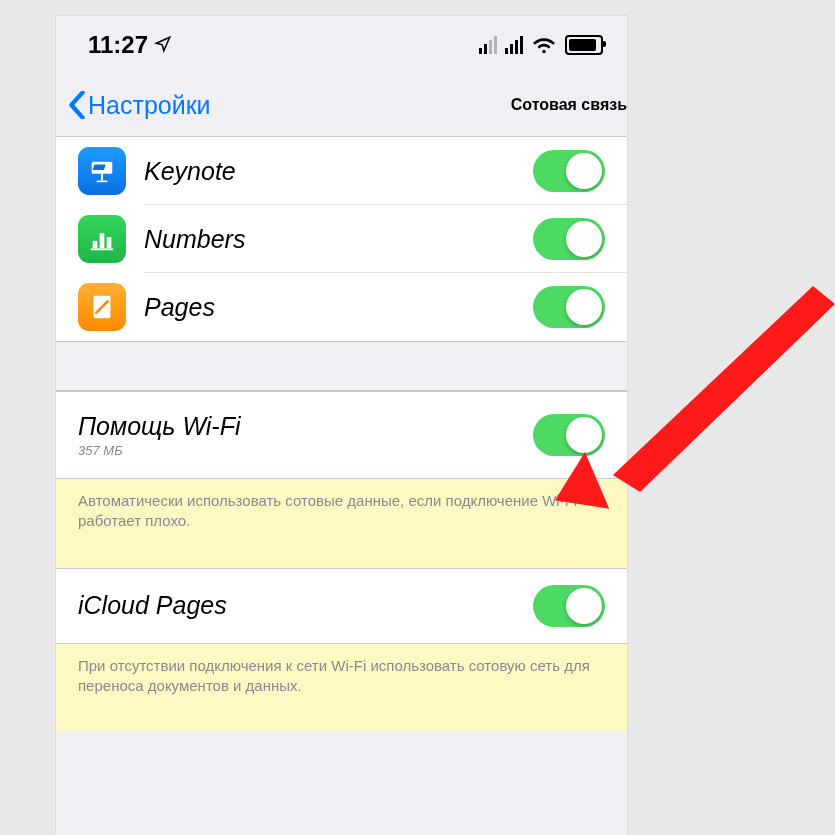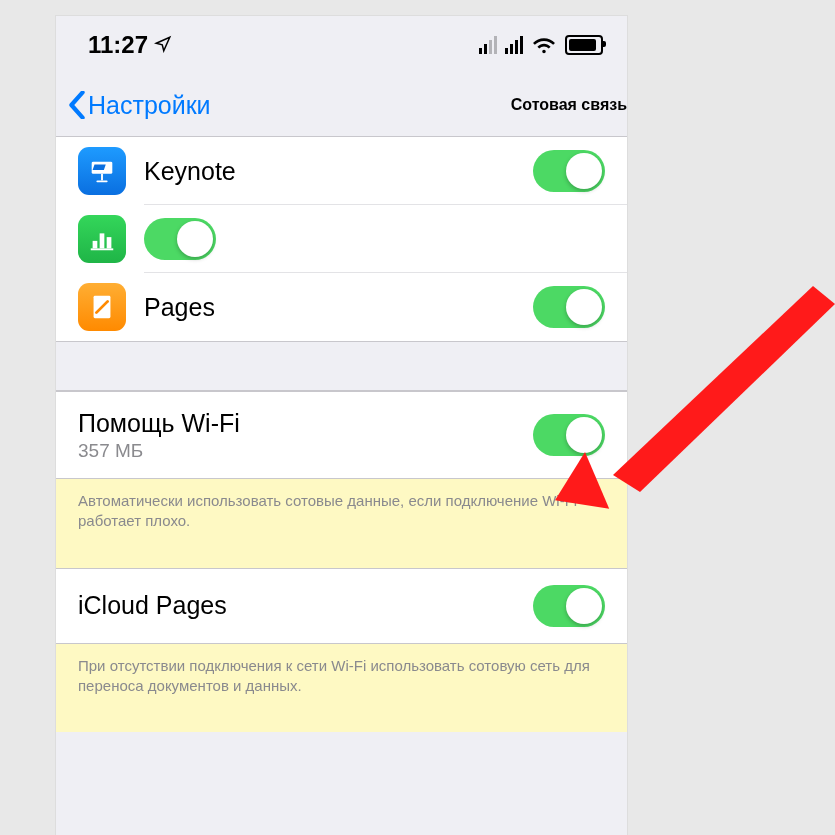--- a/index.html
+++ b/index.html
@@ -108,24 +108,24 @@
     display:flex; align-items:center; justify-content:center;
     flex-shrink:0; margin-right:18px;
     color:#fff;
   }
   .app-icon svg{ width:30px; height:30px; }
   .ic-keynote{ background:linear-gradient(180deg,#1e9bff,#0a6fe0);}
   .ic-maps{ background:#6cc24a;}
   .ic-numbers{ background:linear-gradient(180deg,#34d65a,#1fb547);}
   .ic-pages{ background:linear-gradient(180deg,#ffae33,#ff8a00);}
   .row-label{
-    flex:1; font-size:25px; color:#000;
+    flex:1; font-size:25px; color:#000;font-style:italic;
   }
   .row-label .sub{
-    display:block; font-size:19px; color:#8a8a8e; margin-top:2px;
+    display:block; font-size:13px; color:#8a8a8e; margin-top:2px;
   }
 
   
   .tog {
     width:72px; height:42px; border-radius:21px;
     background:#4cd964; position:relative; flex-shrink:0;
   }
   .tog .knob{
     position:absolute; right:3px; top:3px;
     width:36px; height:36px; border-radius:50%;
@@ -222,20 +222,21 @@
 
     <div class="row">
       <div class="app-icon ic-numbers">
         <svg viewBox="0 0 32 32">
             <rect x="6" y="18" width="5" height="8" fill="#fff"></rect>
             <rect x="13.5" y="10" width="5" height="16" fill="#fff"></rect>
             <rect x="21" y="14" width="5" height="12" fill="#fff"></rect>
             <rect x="4" y="26" width="24" height="2" fill="#fff"></rect>
           </svg>
       </div>
+      <div class="row-label">Numbers</div>
       <div class="tog">
           <span class="knob"></span>
         </div>
       <div class="sep"></div>
     </div>
 
     <div class="row">
       <div class="app-icon ic-pages">
         <svg viewBox="0 0 32 32">
             <rect x="7" y="4" width="18" height="24" rx="1.5" fill="#fff"></rect>

